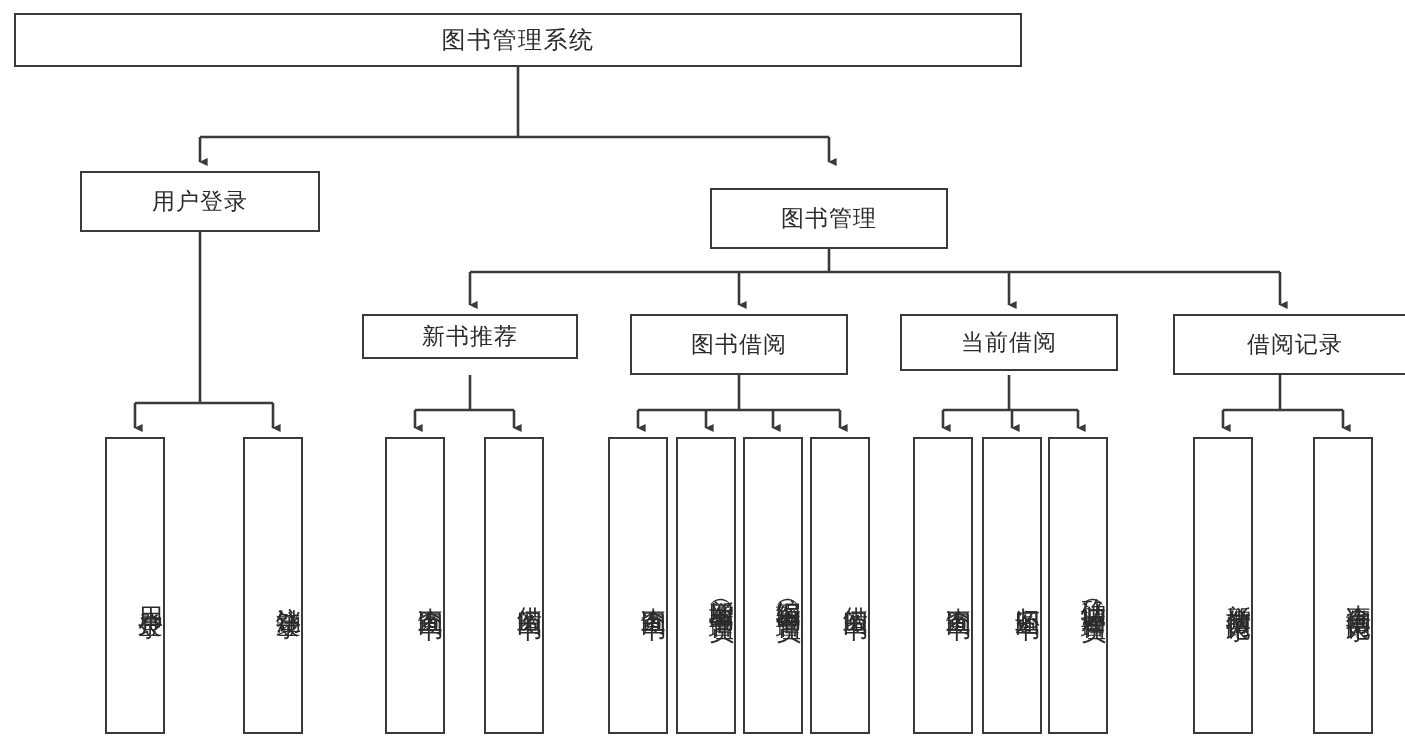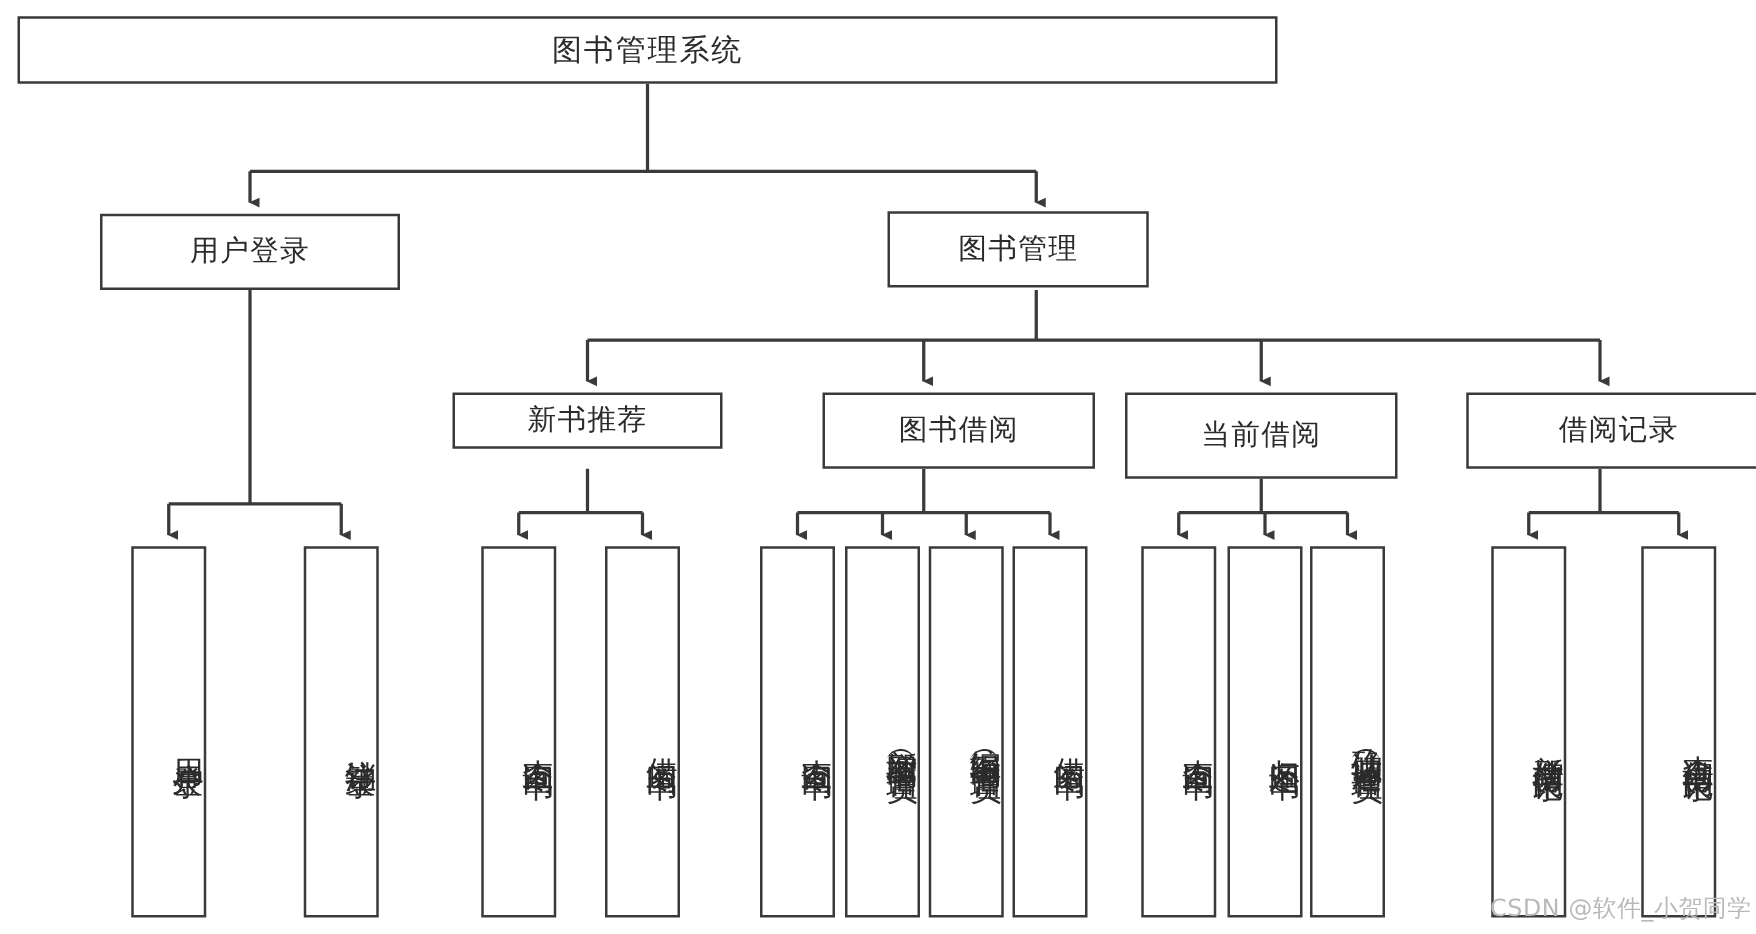--- a/index.html
+++ b/index.html
@@ -58,34 +58,33 @@
         <path d="M1280,375 L1280,410"></path>
         <path d="M1223,410 L1343,410"></path>
         <path d="M1223,410 L1223,428" marker-end="url(#arw)"></path>
         <path d="M1343,410 L1343,428" marker-end="url(#arw)"></path>
       </g>
   </svg>
 
   <div id="nodes">
       <div class="node horiz root" style="left: 14px; top: 13px; width: 1008px; height: 54px;">图书管理系统</div>
       <div class="node horiz" style="left: 80px; top: 171px; width: 240px; height: 61px;">用户登录</div>
-      <div class="node horiz" style="left: 710px; top: 169px; width: 209px; height: 61px;">图书管理</div>
+      <div class="node horiz" style="left: 710px; top: 188px; width: 238px; height: 61px; font-family: Liberation Serif, serif;">图书管理</div>
       <div class="node horiz" style="left: 362px; top: 314px; width: 216px; height: 45px;">新书推荐</div>
-      <div class="node horiz" style="left: 630px; top: 314px; width: 218px; height: 61px; margin-left: 28px;">图书借阅</div>
-      <div class="node horiz" style="left: 900px; top: 314px; width: 218px; height: 69px;">当前借阅</div>
+      <div class="node horiz" style="left: 630px; top: 314px; width: 218px; height: 61px;">图书借阅</div>
+      <div class="node horiz" style="left: 900px; top: 314px; width: 218px; height: 57px;">当前借阅</div>
       <div class="node horiz" style="left: 1173px; top: 314px; width: 244px; height: 61px;">借阅记录</div>
       <div class="node leaf" style="left: 105px; top: 437px; width: 60px; height: 297px;">用户登录</div>
       <div class="node leaf" style="left: 243px; top: 437px; width: 60px; height: 297px;">注销登录</div>
       <div class="node leaf" style="left: 385px; top: 437px; width: 60px; height: 297px;">查询图书</div>
       <div class="node leaf" style="left: 484px; top: 437px; width: 60px; height: 297px;">借阅图书</div>
       <div class="node leaf" style="left: 608px; top: 437px; width: 60px; height: 297px;">查询图书</div>
       <div class="node leaf" style="left: 676px; top: 437px; width: 60px; height: 297px;">新增图书（管理员）</div>
       <div class="node leaf" style="left: 743px; top: 437px; width: 60px; height: 297px;">编辑图书（管理员）</div>
       <div class="node leaf" style="left: 810px; top: 437px; width: 60px; height: 297px;">借阅图书</div>
       <div class="node leaf" style="left: 913px; top: 437px; width: 60px; height: 297px;">查询图书</div>
       <div class="node leaf" style="left: 982px; top: 437px; width: 60px; height: 297px;">归还图书</div>
       <div class="node leaf" style="left: 1048px; top: 437px; width: 60px; height: 297px;">确认归还（管理员）</div>
       <div class="node leaf" style="left: 1193px; top: 437px; width: 60px; height: 297px;">新增借阅记录</div>
       <div class="node leaf" style="left: 1313px; top: 437px; width: 60px; height: 297px;">查询借阅记录</div>
     </div>
 
-  <div class="watermark" style="left: 1192px; top: 714px;">CSDN @软件_小贺同学</div>
 </div>
 
 </body></html>

